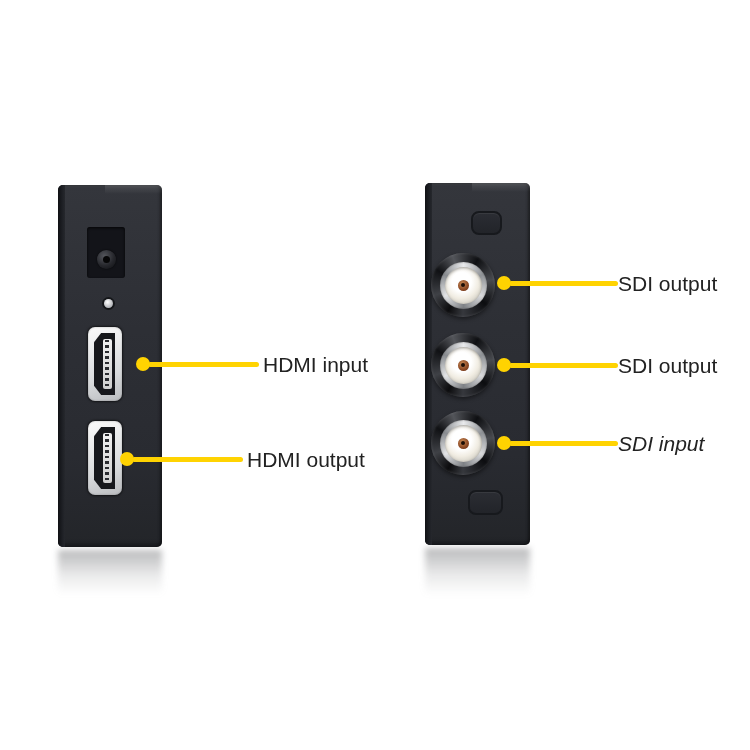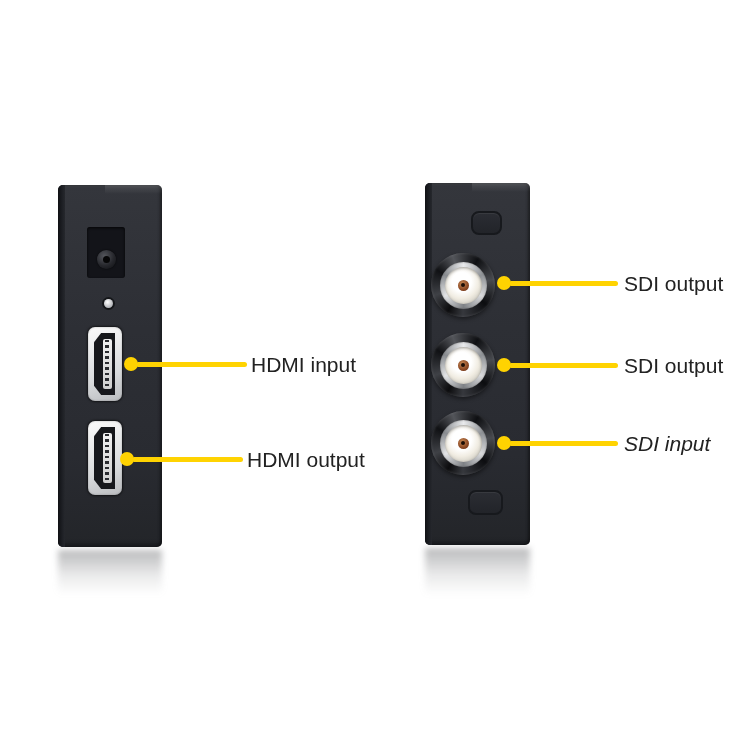--- a/index.html
+++ b/index.html
@@ -75,32 +75,32 @@
   .bnc-pin-hole{width:4px;height:4px;border-radius:50%;background:#1c0d05;}
 
   
   .reflection{position:absolute;filter:blur(3px);
               background:linear-gradient(180deg,rgba(52,54,58,0.34),rgba(120,122,126,0.16) 45%,rgba(255,255,255,0) 82%);}
   .refl-left{left:58px;top:550px;width:104px;height:55px;}
   .refl-right{left:425px;top:548px;width:105px;height:58px;}
 
   
   .callout{position:absolute;display:flex;align-items:center;height:28px;}
-  .co-1{left:124px;top:350px;}
+  .co-1{left:136px;top:350px;}
   .co-2{left:120px;top:445px;}
   .co-3{left:497px;top:269px;}
   .co-4{left:497px;top:351px;}
   .co-5{left:497px;top:429px;font-style:italic;}
   .dot{width:14px;height:14px;border-radius:50%;background:#ffd301;flex:0 0 auto;}
   .lead{height:5px;background:#ffd301;border-radius:3px;flex:0 0 auto;margin-left:-2px;}
   .lead-left{width:111px;}
   .lead-right{width:109px;}
   .co-label{color:#222222;font-size:21px;line-height:1;white-space:nowrap;}
   .co-1 .co-label,.co-2 .co-label{margin-left:4px;}
-  .co-3 .co-label,.co-4 .co-label,.co-5 .co-label{margin-left:6px;}
+  .co-3 .co-label,.co-4 .co-label,.co-5 .co-label{}
 </style>
 </head>
 <body>
 
 <div class="stage">
 
   <div class="device device-left">
     <div class="side-edge"></div>
     <div class="sheen"></div>
     <div class="power-recess">

